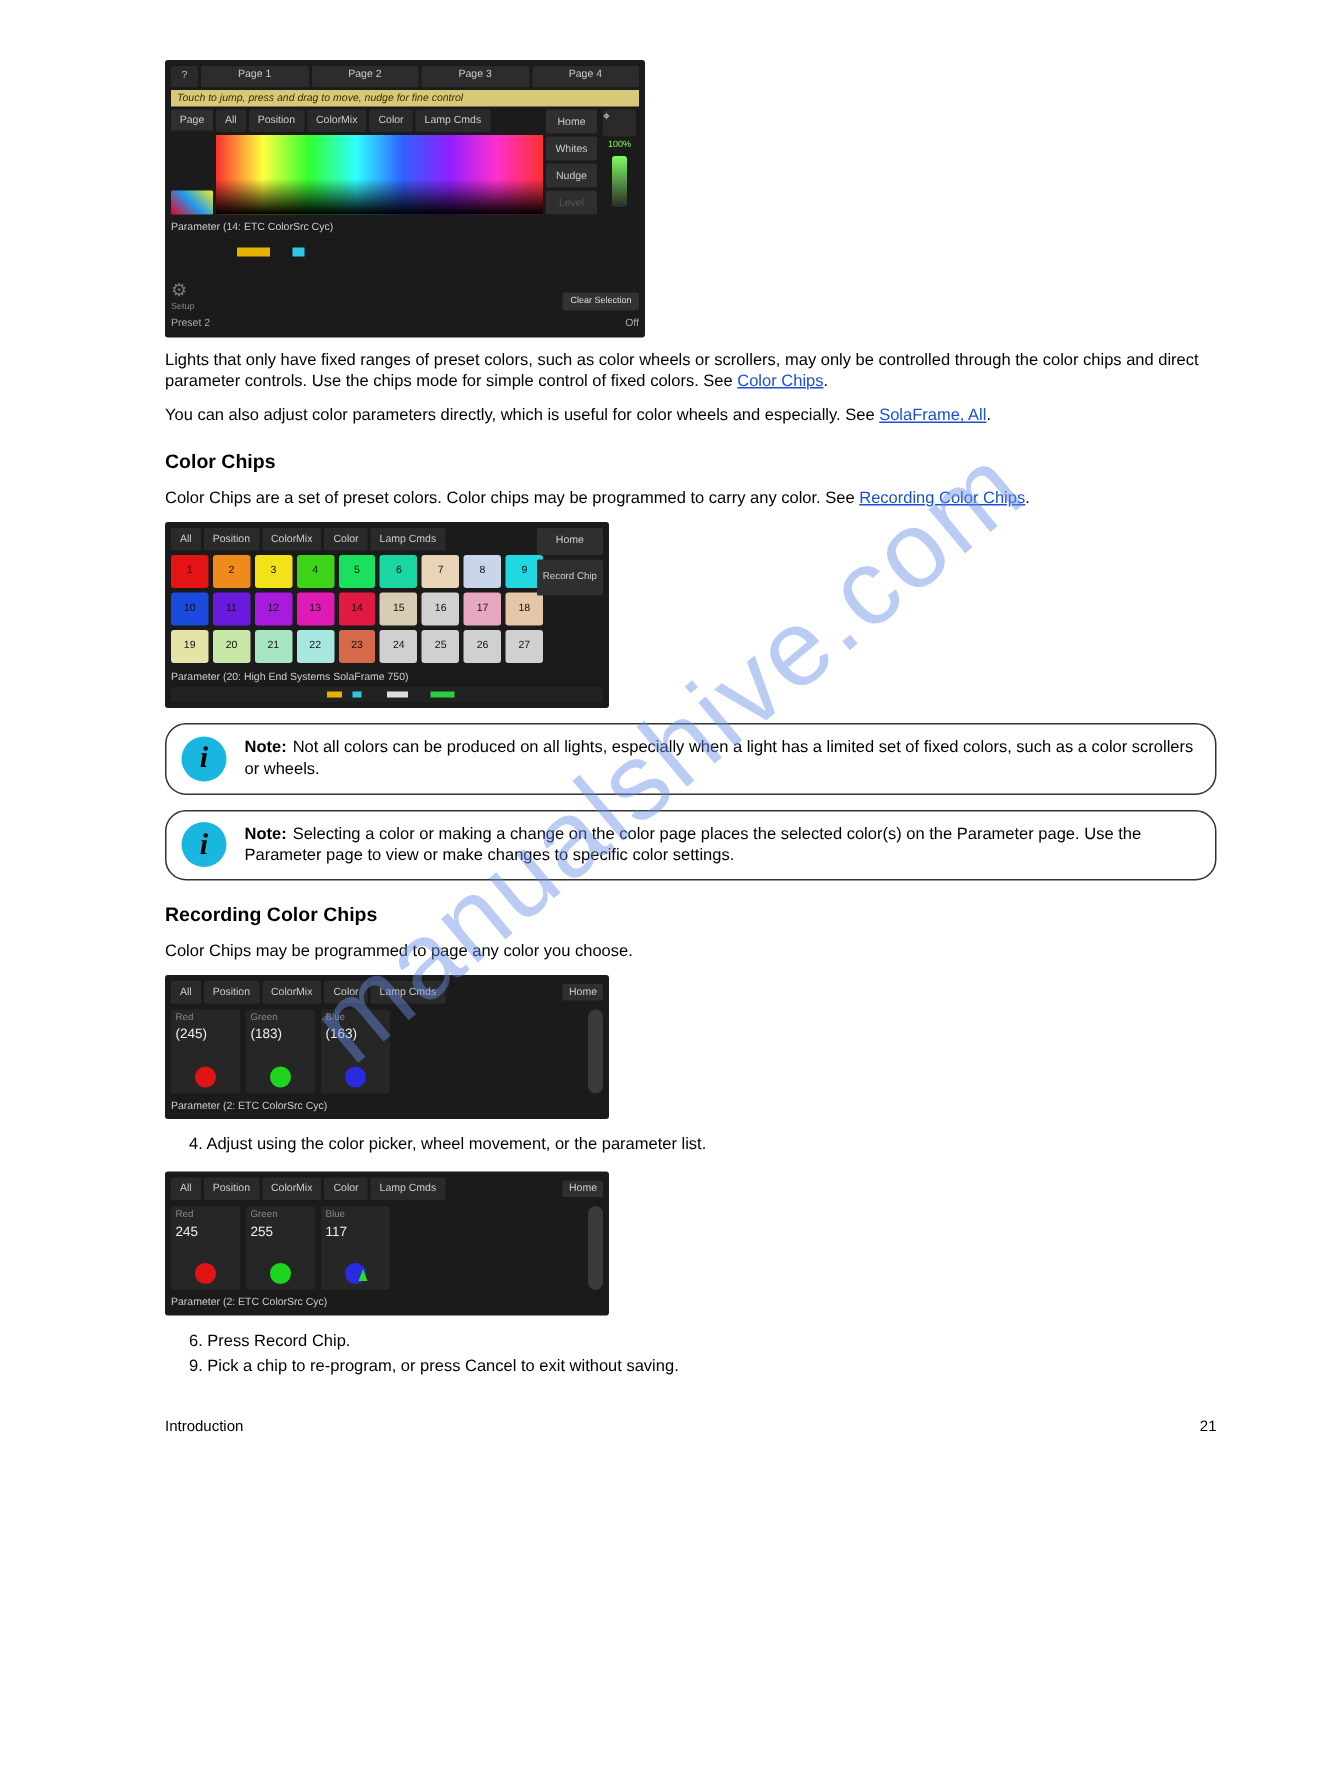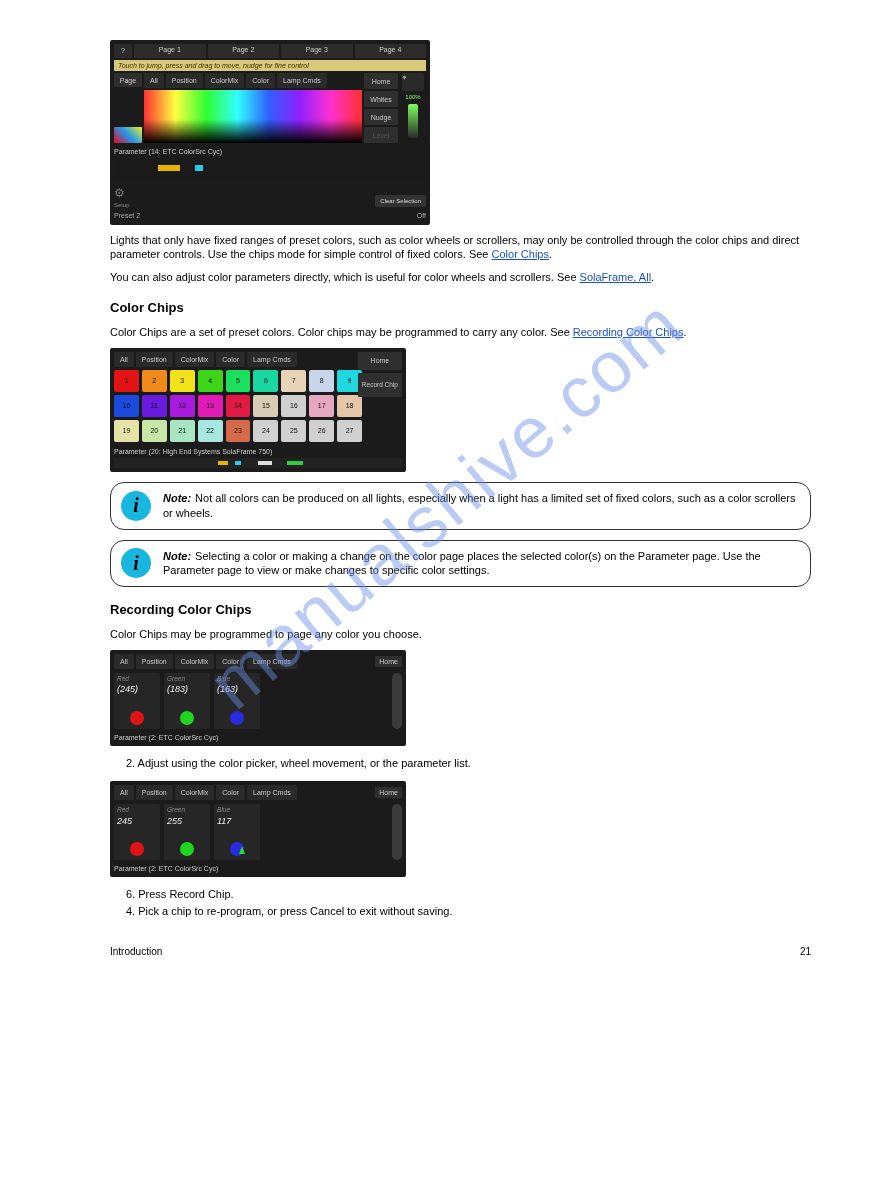--- a/index.html
+++ b/index.html
@@ -50,25 +50,25 @@
   .p2 .grid { display: grid; grid-template-columns: repeat(9,1fr); gap: 3px; padding: 3px 0; }
   .chip { height: 22px; border-radius: 2px; display: flex; align-items: center; justify-content: center; font-size: 7px; color: #111; }
   .p2 .right { position: absolute; right: 4px; top: 4px; display: flex; flex-direction: column; gap: 3px; }
   .p2 .param { font-size: 7px; color: #ccc; margin-top: 2px; }
   .p2 .ruler { height: 10px; background: #222; margin-top: 2px; position: relative; }
   .p2 .ruler span { position: absolute; height: 4px; top: 3px; }
 
   
   .note { border: 1px solid #333; border-radius: 14px; padding: 8px 14px 8px 52px; position: relative; margin: 10px 0; min-height: 44px; display: flex; align-items: center; }
   .note .icon { position: absolute; left: 10px; top: 50%; transform: translateY(-50%); width: 30px; height: 30px; border-radius: 50%; background: #19b6e0; display: flex; align-items: center; justify-content: center; font-family: Georgia, serif; font-style: italic; font-weight: bold; font-size: 20px; color: #000; }
-  .note b { font-weight: bold; margin-right: 4px; font-style: italic; }
+  .note b { font-weight: bold; margin-right: 4px; }
 
   
   .p3 { width: 296px; }
-  .p3 .body { display: flex; gap: 4px; padding: 4px 0; align-items: flex-start; font-style: italic; }
+  .p3 .body { display: flex; gap: 4px; padding: 4px 0; align-items: flex-start; }
   .p3 .col { width: 46px; height: 56px; background: #262626; border-radius: 2px; padding: 2px 3px; position: relative; }
   .p3 .col .lbl { font-size: 6.5px; color: #888; }
   .p3 .col .val { font-size: 9px; color: #eee; }
   .p3 .col .dot { width: 14px; height: 14px; border-radius: 50%; position: absolute; bottom: 4px; left: 50%; transform: translateX(-50%); }
   .p3 .scroll { width: 10px; height: 56px; background: #3a3a3a; border-radius: 5px; margin-left: auto; }
   .p3 .param { font-size: 7px; color: #ccc; }
   .arrow-up { position: absolute; bottom: 6px; left: 55%; width: 0; height: 0; border-left: 3px solid transparent; border-right: 3px solid transparent; border-bottom: 8px solid #27e027; }
 
   .footer { margin-top: 26px; display: flex; justify-content: space-between; font-size: 10px; }
 </style>
@@ -126,21 +126,21 @@
       <div class="pill" style="font-size:6px;line-height:1.1">Clear Selection</div>
       <div style="font-size:7px;color:#aaa;margin-top:4px">Off</div>
     </div>
   </div>
 </div>
 
 <p>
   <span>Lights that only have fixed ranges of preset colors, such as color wheels or scrollers, may only be controlled through the color chips and direct parameter controls. Use the chips mode for simple control of fixed colors. See </span><a class="lnk" href="#">Color Chips</a>.
 </p>
 <p>
-  <span>You can also adjust color parameters directly, which is useful for color wheels and scrollers. See </span><a class="lnk" href="#">SolaFrame, All</a><span>.</span>
+  <span>You can also adjust color parameters directly, which is useful for color wheels and especially. See </span><a class="lnk" href="#">SolaFrame, All</a><span>.</span>
 </p>
 
 <h3 class="sub">Color Chips</h3>
 <p>
   <span>Color Chips are a set of preset colors. Color chips may be programmed to carry any color. See </span><a class="lnk" href="#">Recording Color Chips</a><span>.</span>
 </p>
 
 <div class="panel p2">
   <div class="row tabs" style="width:calc(100% - 40px)">
     <button class="tab-all">All</button>
@@ -228,21 +228,21 @@
     <div class="col">
       <div class="lbl">Blue</div>
       <div class="val">(163)</div>
       <div class="dot" style="background: rgb(42, 42, 224);"></div>
     </div>
     <div class="scroll"></div>
   </div>
   <div class="param">Parameter   (2: ETC ColorSrc Cyc)</div>
 </div>
 
-<p style="margin:10px 0 10px 16px">2. Adjust using the color picker, wheel movement, or the parameter list.</p>
+<p style="margin:10px 0 10px 16px">4. Adjust using the color picker, wheel movement, or the parameter list.</p>
 
 <div class="panel p3">
   <div class="row tabs">
     <button class="tab-all">All</button>
     <button class="tab-pos">Position</button>
     <button class="tab-mix">ColorMix</button>
     <button class="tab-col">Color</button>
     <button class="tab-lamp">Lamp Cmds</button>
     <div class="spacer"></div>
     <button class="btn">Home</button>
@@ -263,18 +263,18 @@
       <div class="val">117</div>
       <div class="dot" style="background: rgb(42, 42, 224);"></div>
       <div class="arrow-up"></div>
     </div>
     <div class="scroll"></div>
   </div>
   <div class="param">Parameter   (2: ETC ColorSrc Cyc)</div>
 </div>
 
 <p style="margin:10px 0 2px 16px">6. Press Record Chip.</p>
-<p style="margin:2px 0 0 16px">4. Pick a chip to re-program, or press Cancel to exit without saving.</p>
+<p style="margin:2px 0 0 16px">9. Pick a chip to re-program, or press Cancel to exit without saving.</p>
 
 <div class="footer">
   <span>Introduction</span>
   <span>21</span>
 </div>
 
 </body></html>

